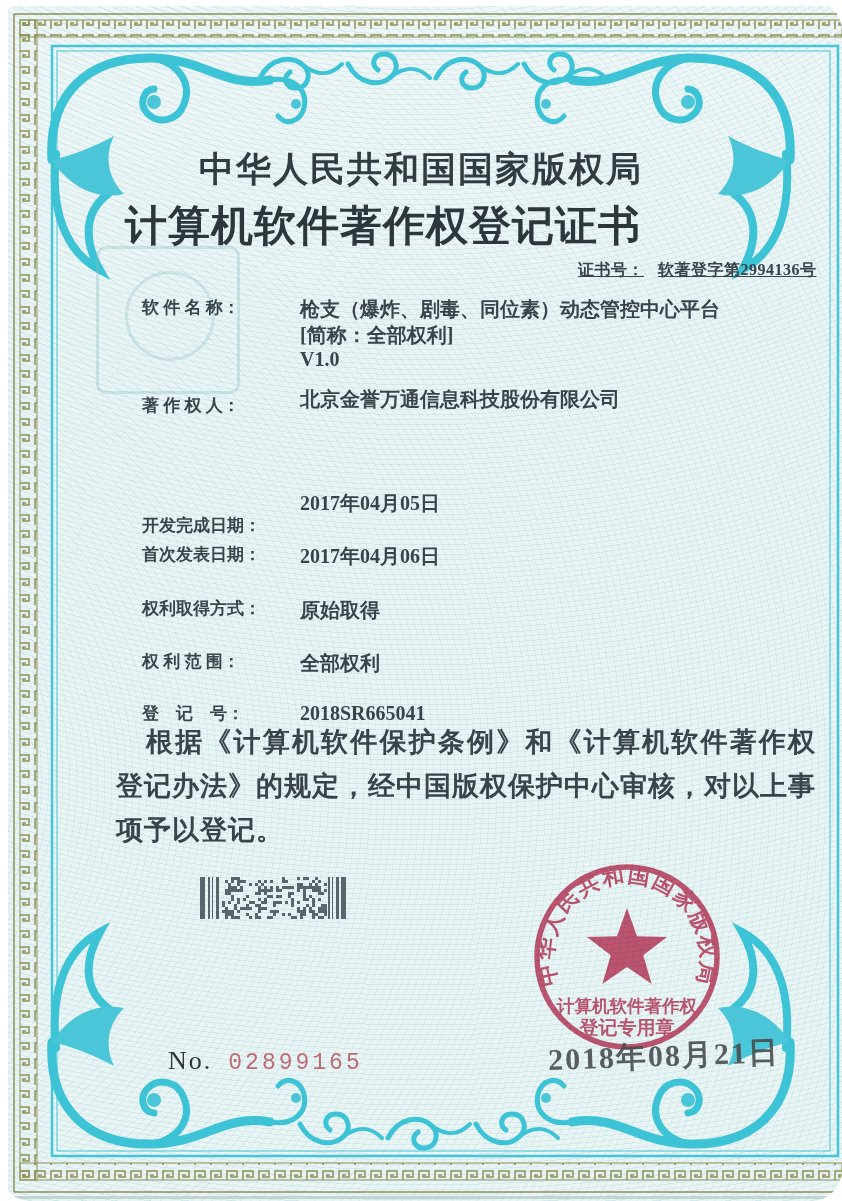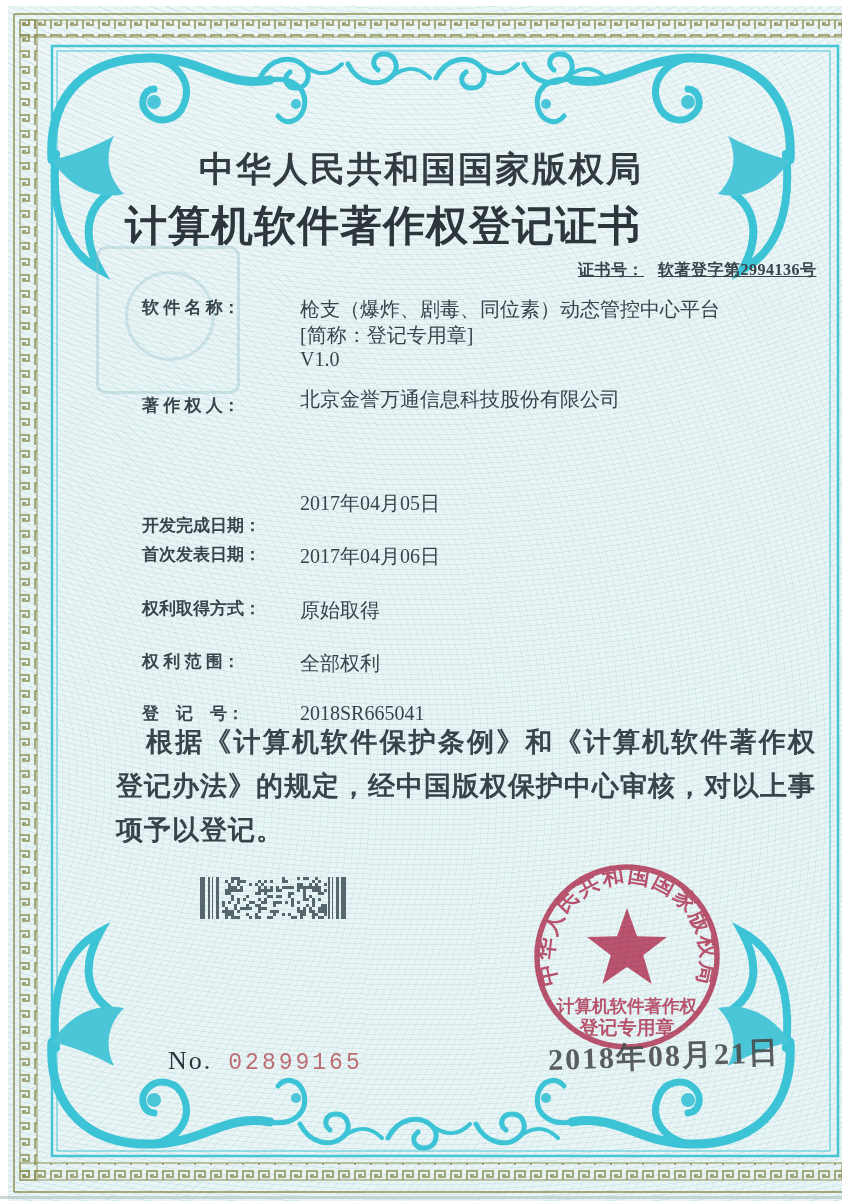--- a/index.html
+++ b/index.html
@@ -5,36 +5,37 @@
   html,body{margin:0;padding:0;background:#ffffff;}
   .page{
     position:relative; width:842px; height:1201px; overflow:hidden;
     font-family:"Liberation Serif","DejaVu Serif",serif;
     color:#3b454b;
     background-color:#e9f4f5;
     background-image:
       repeating-radial-gradient(circle at 50% -60%, rgba(110,180,190,.16) 0 1px, rgba(255,255,255,0) 1px 5px),
       repeating-radial-gradient(circle at -25% 65%, rgba(110,180,190,.12) 0 1px, rgba(255,255,255,0) 1px 7px),
       linear-gradient(180deg, rgba(255,255,255,.25), rgba(255,255,255,0) 30%);
+    border-radius: 31px;
   }
   .abs{position:absolute;}
   .scan-top{left:0;top:0;width:842px;height:6px;background:#fff;}
   .scan-left{left:0;top:0;width:8px;height:1201px;background:#fff;}
   .page-edge{left:0;top:1196px;width:842px;height:3px;background:#b9cdca;opacity:.8;}
   svg.deco{left:0;top:0;width:842px;height:1201px;pointer-events:none;}
   .tk{stroke:#3cc3d6;fill:none;stroke-linecap:round;}
   .tf{fill:#4ac6d8;}
   
   .issuer{left:0;top:146px;width:842px;text-align:center;font-size:35px;font-weight:700;letter-spacing:2px;color:#323b40;}
   .title{left:0;top:198px;width:766px;text-align:center;font-size:42px;font-weight:700;letter-spacing:1px;color:#2d363b;}
   .certno{left:578px;top:260px;font-size:16px;font-weight:600;color:#39434a;letter-spacing:.5px;text-decoration:underline;}
   .certno .gap{display:inline-block;width:14px;}
   
   .lbl{position:absolute;left:142px;font-size:17px;font-weight:700;color:#39434a;white-space:pre;}
-  .val{position:absolute;left:300px;font-size:20px;font-weight:400;color:#39434a;white-space:pre;}
+  .val{position:absolute;left:300px;font-size:20px;font-weight:700;color:#39434a;white-space:pre;}
   .statement{left:116px;top:720px;width:700px;font-size:27px;font-weight:600;line-height:44px;
              letter-spacing:1px;text-indent:30px;text-align:justify;color:#39434a;}
   
   .barcode{left:200px;top:877px;width:146px;height:42px;}
   .barcode svg{width:146px;height:42px;fill:#4c5a63;opacity:.92;}
   
   .wm{left:96px;top:246px;width:138px;height:142px;border:3px solid rgba(140,190,198,.35);border-radius:10px;}
   .wm::after{content:"";position:absolute;left:26px;top:22px;width:84px;height:84px;border-radius:50%;
              border:3px solid rgba(140,190,198,.30);}
   
@@ -106,21 +107,21 @@
   <div class="abs wm"></div>
 
   <div class="abs issuer">中华人民共和国国家版权局</div>
   <div class="abs title">计算机软件著作权登记证书</div>
   <div class="abs certno">
     <span>证书号：</span><span class="gap"></span><span>软著登字第2994136号</span>
   </div>
 
   <span class="lbl" style="top:296px">软 件 名 称：</span>
   <span class="val" style="top:296px">枪支（爆炸、剧毒、同位素）动态管控中心平台</span>
-  <span class="val" style="top:322px">[简称：登记专用章]</span>
+  <span class="val" style="top:322px">[简称：全部权利]</span>
   <span class="val" style="top:348px">V1.0</span>
 
   <span class="lbl" style="top:394px">著 作 权 人：</span>
   <span class="val" style="top:386px">北京金誉万通信息科技股份有限公司</span>
 
   <span class="lbl" style="top:514px">开发完成日期：</span>
   <span class="val" style="top:490px">2017年04月05日</span>
 
   <span class="lbl" style="top:543px">首次发表日期：</span>
   <span class="val" style="top:543px">2017年04月06日</span>

